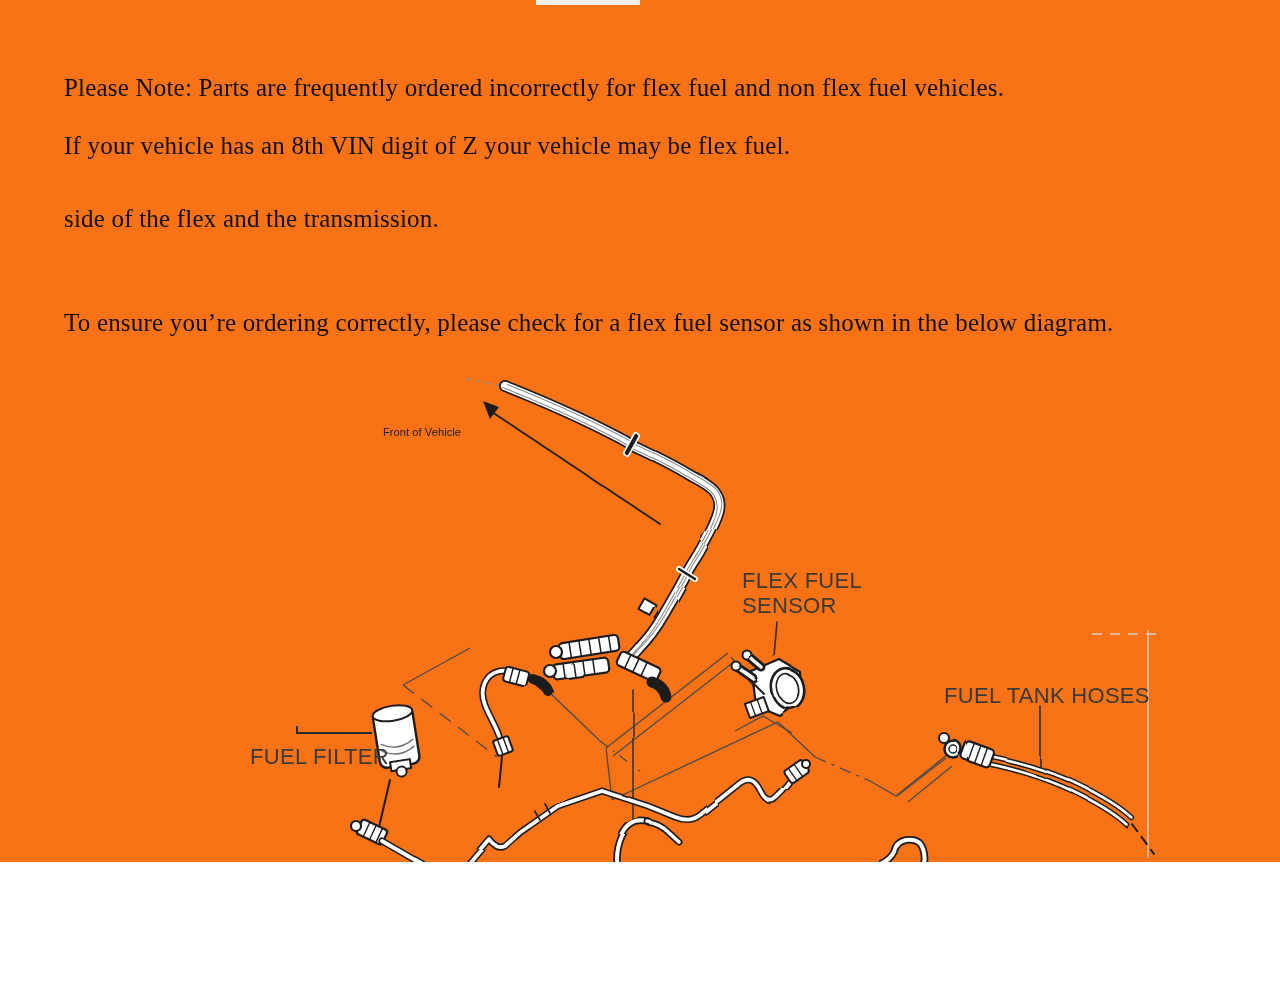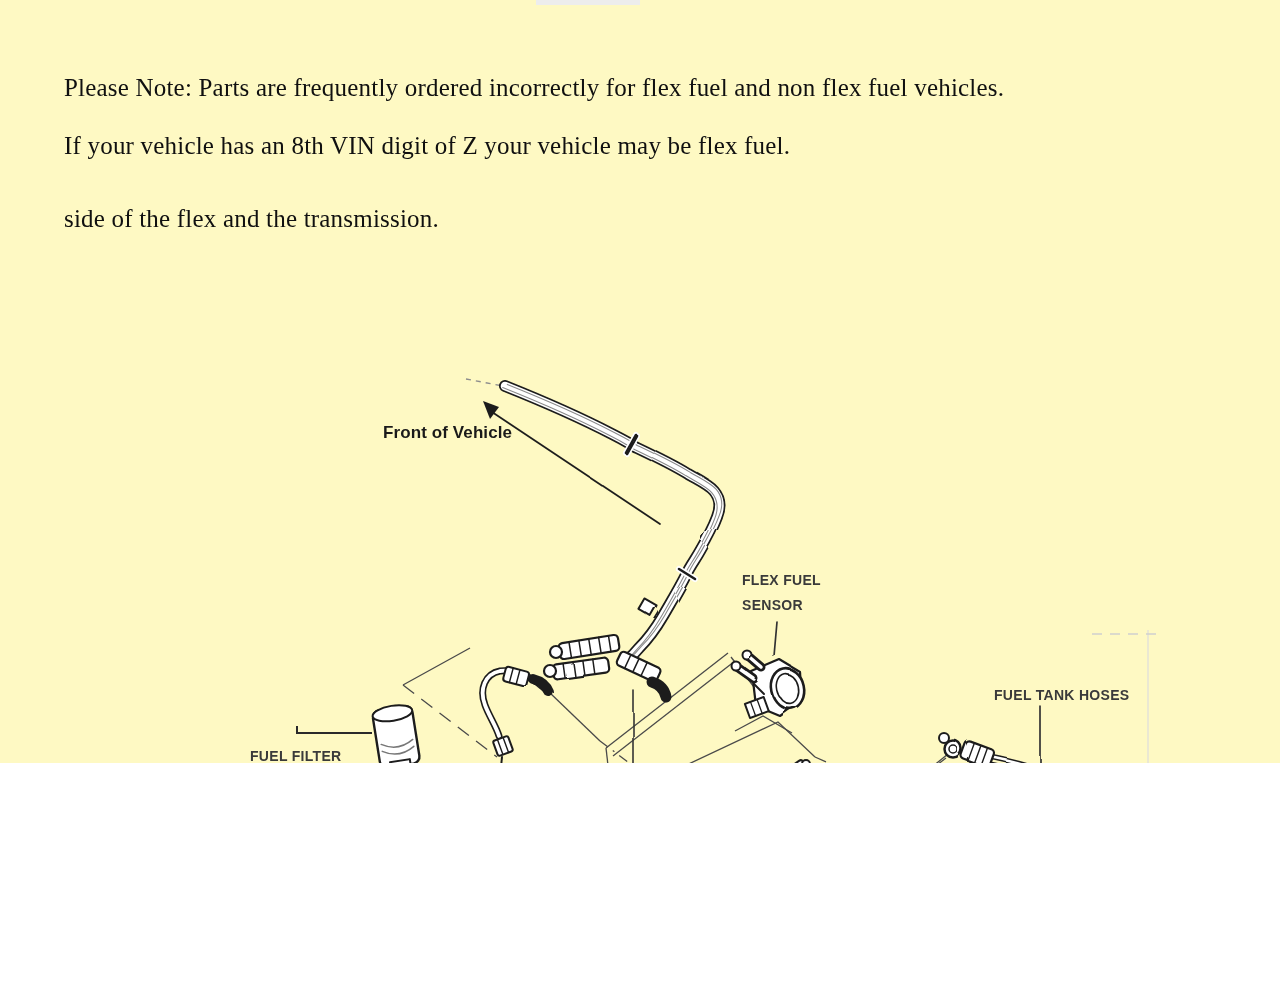--- a/index.html
+++ b/index.html
@@ -1,37 +1,38 @@
 <!DOCTYPE html>
 <html><head>
 <meta charset="utf-8">
 <style>
   html,body{margin:0;padding:0;background:#fff;}
-  #stage{position:relative;width:1280px;height:763px;background:#fef9c3;overflow:hidden;
+  #stage{position:relative;width:1280px;height:862px;background:#f97316;overflow:hidden;
          font-family:"Liberation Serif", serif;}
   .topbar{position:absolute;left:536px;top:0;width:104px;height:5px;background:#ededed;}
   .para{position:absolute;left:64px;color:#101010;font-size:25px;line-height:36px;white-space:nowrap;
         letter-spacing:0.2px;}
   #svgwrap{position:absolute;left:0;top:0;width:1280px;height:989px;}
   .dlabel{position:absolute;font-family:"Liberation Sans", sans-serif;color:#3a3a3a;
-          font-weight:bold;font-size:14px;line-height:25px;letter-spacing:0.3px;white-space:nowrap;}
-  .dlabel.regular{font-weight:bold;color:#1a1a1a;font-size:17px;letter-spacing:0.1px;}
+          font-weight:normal;font-size:22px;line-height:25px;letter-spacing:0.3px;white-space:nowrap;}
+  .dlabel.regular{font-weight:normal;color:#1a1a1a;font-size:11px;letter-spacing:0.1px;}
 </style>
 </head>
 <body>
 
 <div id="stage">
 
   <div class="topbar"></div>
 
   <div class="para" style="top:70px">Please Note: Parts are frequently ordered incorrectly for flex fuel and non flex fuel vehicles.</div>
   <div class="para" style="top:128px">If your vehicle has an 8th VIN digit of Z your vehicle may be flex fuel.</div>
   <div class="para" style="top:201px">
     <div>side of the flex and the transmission.</div>
   </div>
+  <div class="para" style="top:305px">To ensure you’re ordering correctly, please check for a flex fuel sensor as shown in the below diagram.</div>
 
   <div id="svgwrap">
   <svg width="1280" height="989" viewBox="0 0 1280 989" xmlns="http://www.w3.org/2000/svg">
     <defs>
       <filter id="rough" x="-10%" y="-10%" width="120%" height="120%">
         <feTurbulence type="fractalNoise" baseFrequency="0.016" numOctaves="2" seed="7" result="n"></feTurbulence>
         <feDisplacementMap in="SourceGraphic" in2="n" scale="3.2"></feDisplacementMap>
       </filter>
       <path id="bnd" d="M505,386 C545,402 585,420 612,434 C622,439 627,442 634,446 C655,456 672,464 688,474 C700,481 709,485 714,491 C720,498 721,507 717,517 C713,528 707,539 700,551 C695,560 690,566 686,575 C679,589 671,602 663,616 C656,628 648,639 639,648 C635,653 631,657 627,660"></path>
       <path id="tnk" d="M974,757 C1008,763 1044,773 1074,787 C1097,798 1116,809 1129,821"></path>
@@ -202,21 +203,21 @@
     </g>
   </svg>
 
   
   <div class="dlabel regular" style="left:383px;top:420px">Front of Vehicle</div>
   <div class="dlabel" style="left:742px;top:568px">
     <div>FLEX FUEL</div>
     <div>SENSOR</div>
   </div>
   <div class="dlabel" style="left:250px;top:744px">FUEL FILTER</div>
-  <div class="dlabel" style="left:994px;top:683px">FUEL TANK HOSES</div>
+  <div class="dlabel" style="left:944px;top:683px">FUEL TANK HOSES</div>
 
   
   <svg width="1280" height="989" viewBox="0 0 1280 989" style="position:absolute;left:0;top:0;pointer-events:none" xmlns="http://www.w3.org/2000/svg">
     <path d="M297,726 L297,733 L372,733" stroke="#2a2a2a" stroke-width="2" fill="none"></path>
   </svg>
 
 </div>
 </div>
 
 </body></html>

